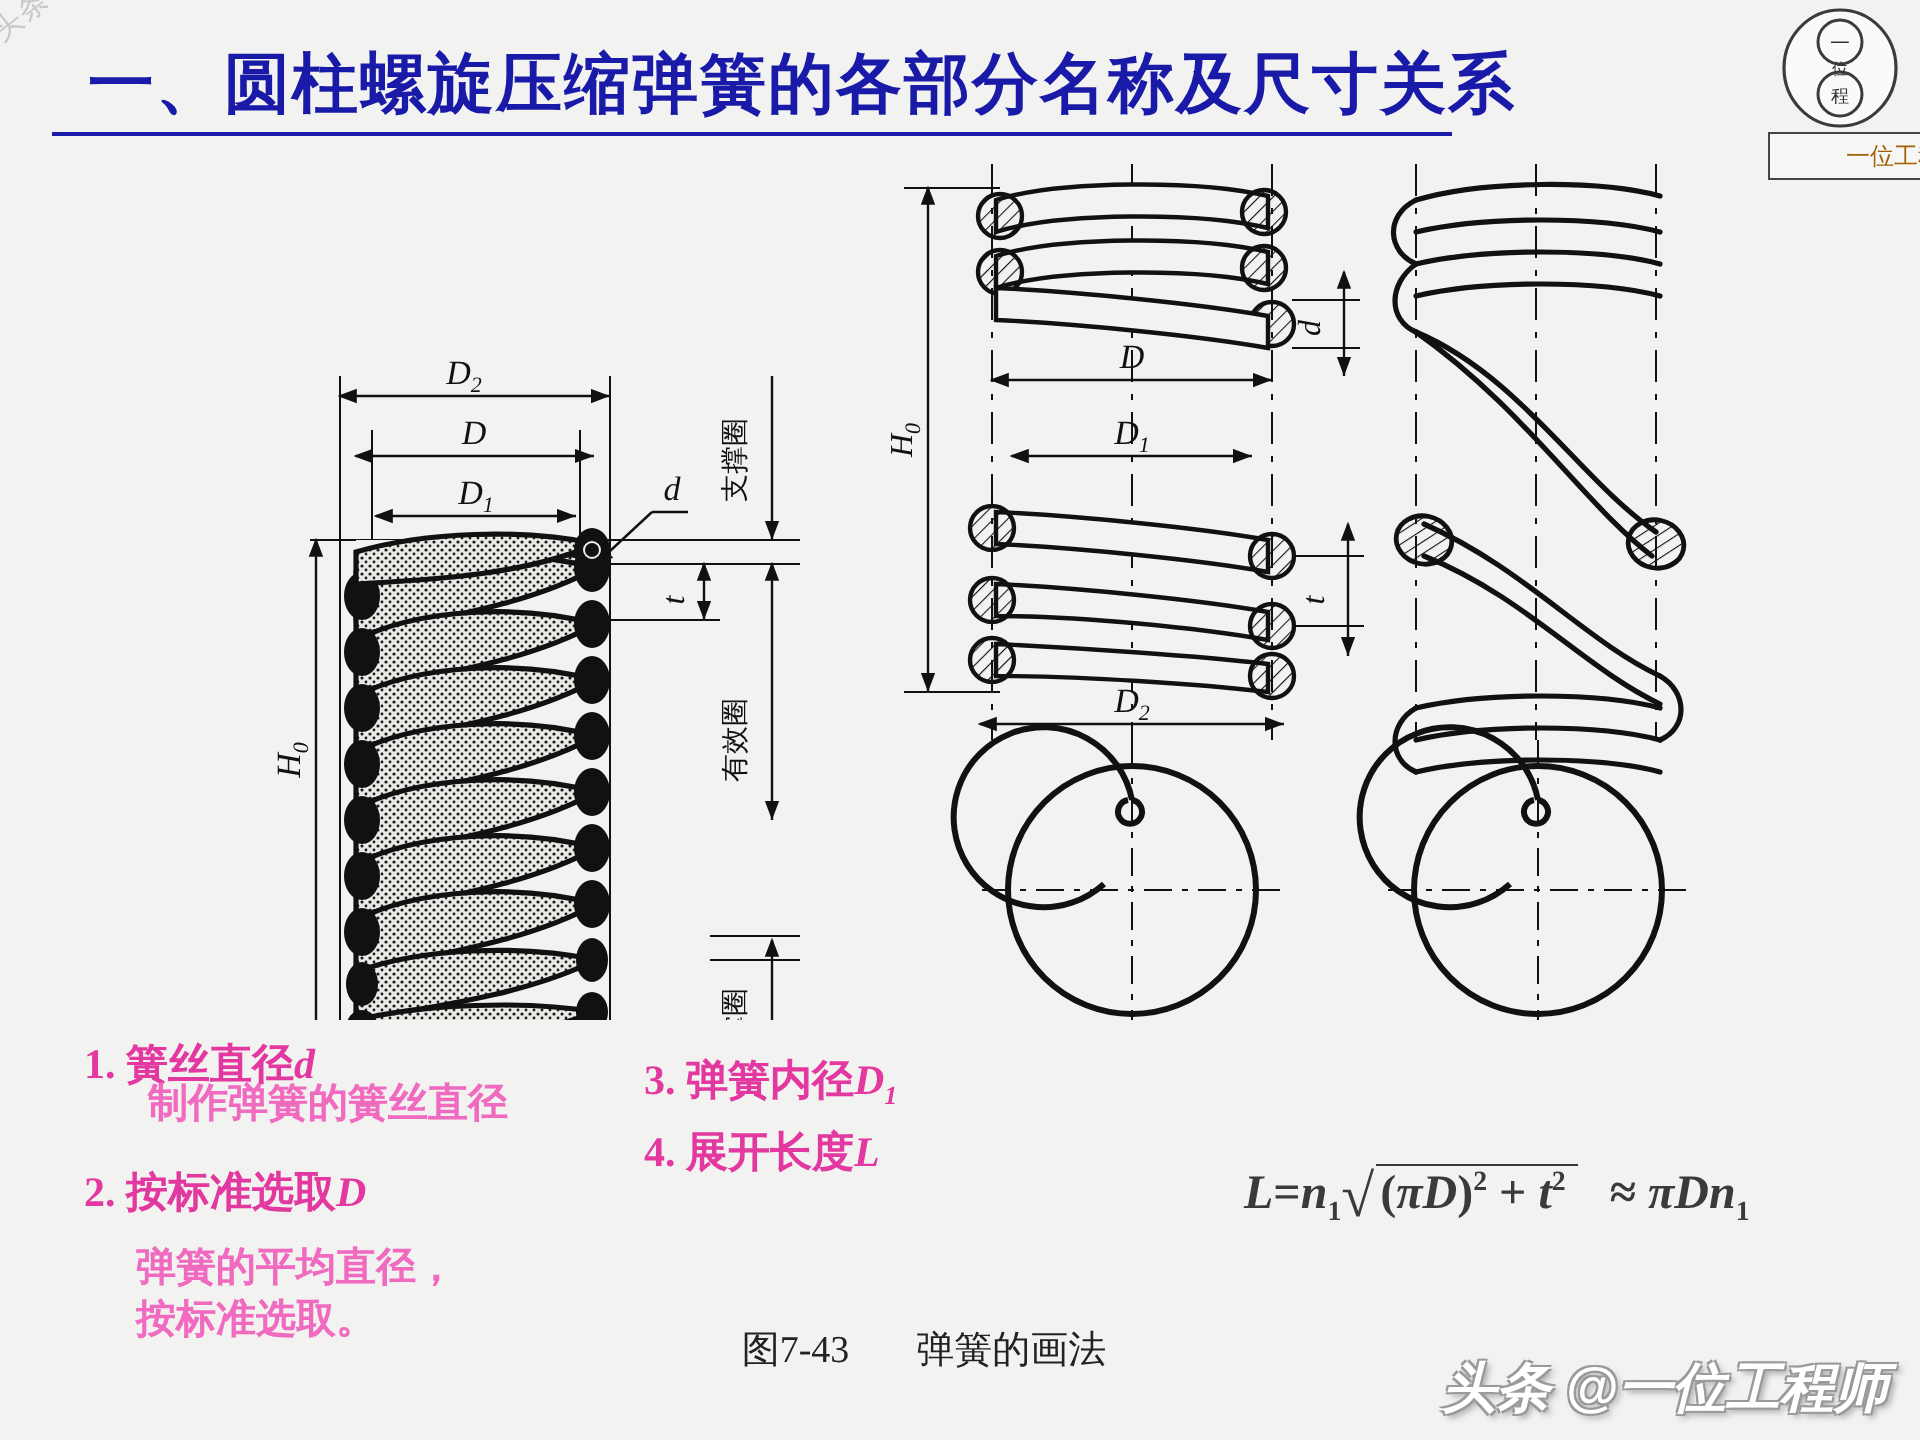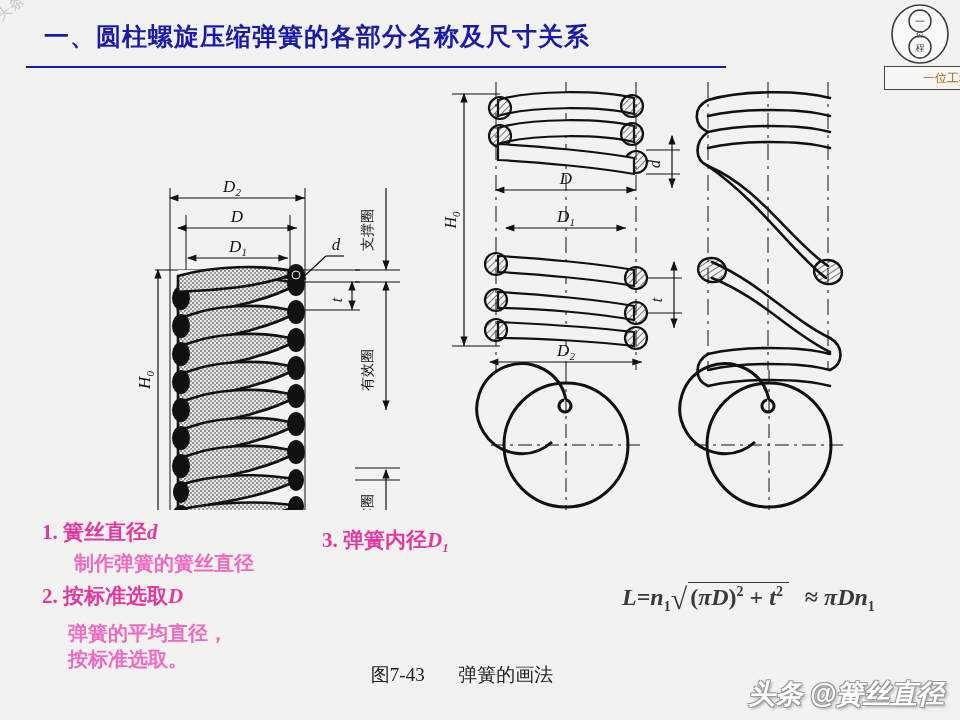--- a/index.html
+++ b/index.html
@@ -26,21 +26,21 @@
     color:#ffffff;white-space:nowrap;
     text-shadow:
       1px 1px 0 #9a9a9a, -1px 1px 0 #9a9a9a,
       1px -1px 0 #9a9a9a, -1px -1px 0 #9a9a9a,
       2px 2px 3px rgba(90,90,90,.55);
   }
 
   
   .title{
     position:absolute;left:44px;top:20px;
-    font-size:25px;font-weight:bold;color:#1a1aa8;
+    font-size:33px;font-weight:bold;color:#1a1aa8;
     letter-spacing:1px;white-space:nowrap;
     font-family:"Liberation Serif",serif;
   }
   .title-rule{
     position:absolute;left:26px;top:66px;width:700px;height:2px;
     background:#1a1aa8;
   }
 
   
   .logo{position:absolute;left:884px;top:4px;width:72px;height:88px;}
@@ -357,42 +357,46 @@
         <line x1="694" y1="375" x2="844" y2="375"></line>
       </g>
     </g>
   </svg>
 
   <div class="notes">
     <div class="nt main" style="left:42px;top:10px;">
       <span>1.</span>
       <span>簧丝直径</span><i>d</i>
     </div>
-    <div class="nt sub" style="left:74px;top:42px;">制作弹簧的簧丝直径</div>
+    <div class="nt sub" style="left:74px;top:30px;">制作弹簧的簧丝直径</div>
 
     <div class="nt main" style="left:42px;top:74px;">
       <span>2.</span>
       <span>按标准选取</span><i>D</i>
     </div>
     <div class="nt sub" style="left:68px;top:112px;">弹簧的平均直径，</div>
     <div class="nt sub" style="left:68px;top:138px;">按标准选取。</div>
 
     <div class="nt main" style="left:322px;top:18px;">
       <span>3.</span>
       <span>弹簧内径</span><i>D<sub>1</sub></i>
     </div>
 
+    <div class="nt main" style="left:322px;top:54px;">
+      <span>4.</span>
+      <span>展开长度</span><i>L</i>
+    </div>
   </div>
 
   <div class="formula">
     <span>L</span><span style="font-style:normal">=</span><span>n</span><sub>1</sub><span class="rsym">√</span><span class="rad"><span style="font-style:normal">(</span><span>π</span><span>D</span><span style="font-style:normal">)</span><sup>2</sup>
       <span style="font-style:normal">+</span>
       <span>t</span><sup>2</sup></span><span class="app">≈</span> <span>πDn</span><sub>1</sub>
   </div>
 
   <div class="caption">
     <span>图7-43</span>
     <span style="width:24px"></span>
     <span>弹簧的画法</span>
   </div>
 
-  <div class="wm-bottom">头条 @簧丝直径</div>
+  <div class="wm-bottom">头条 @一位工程师</div>
 </div>
 
 </body></html>

